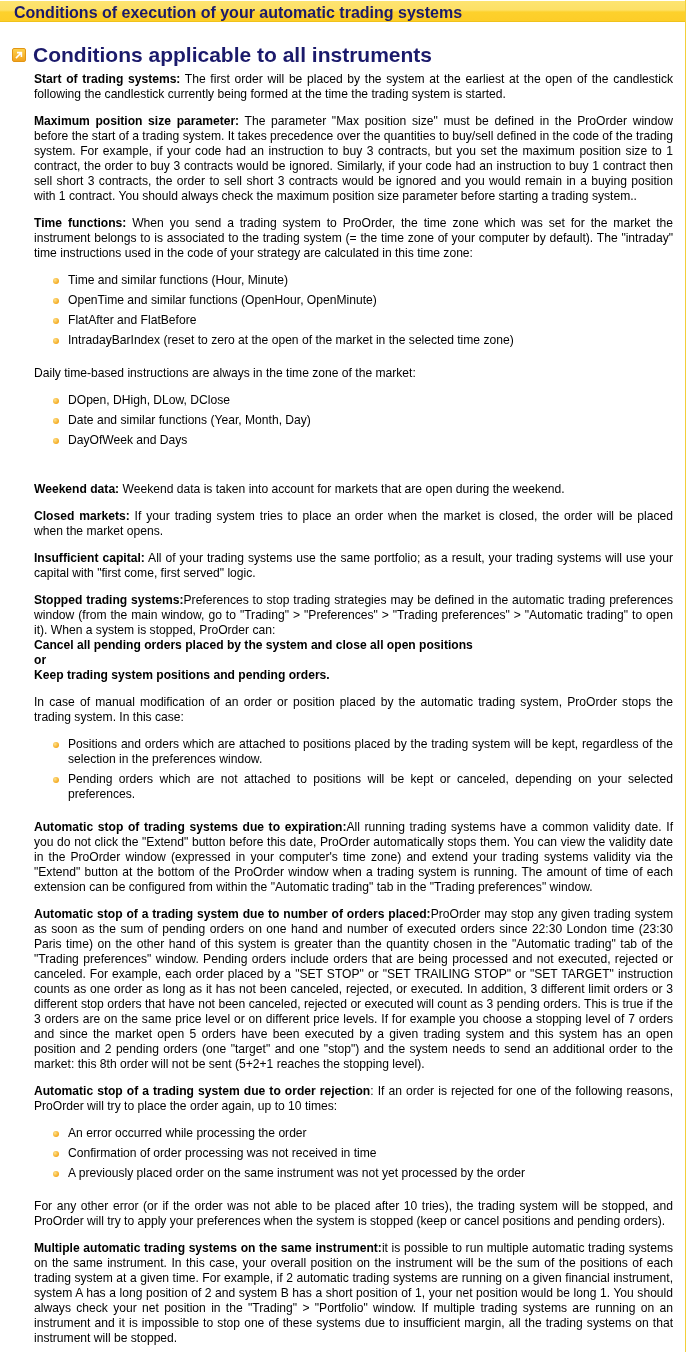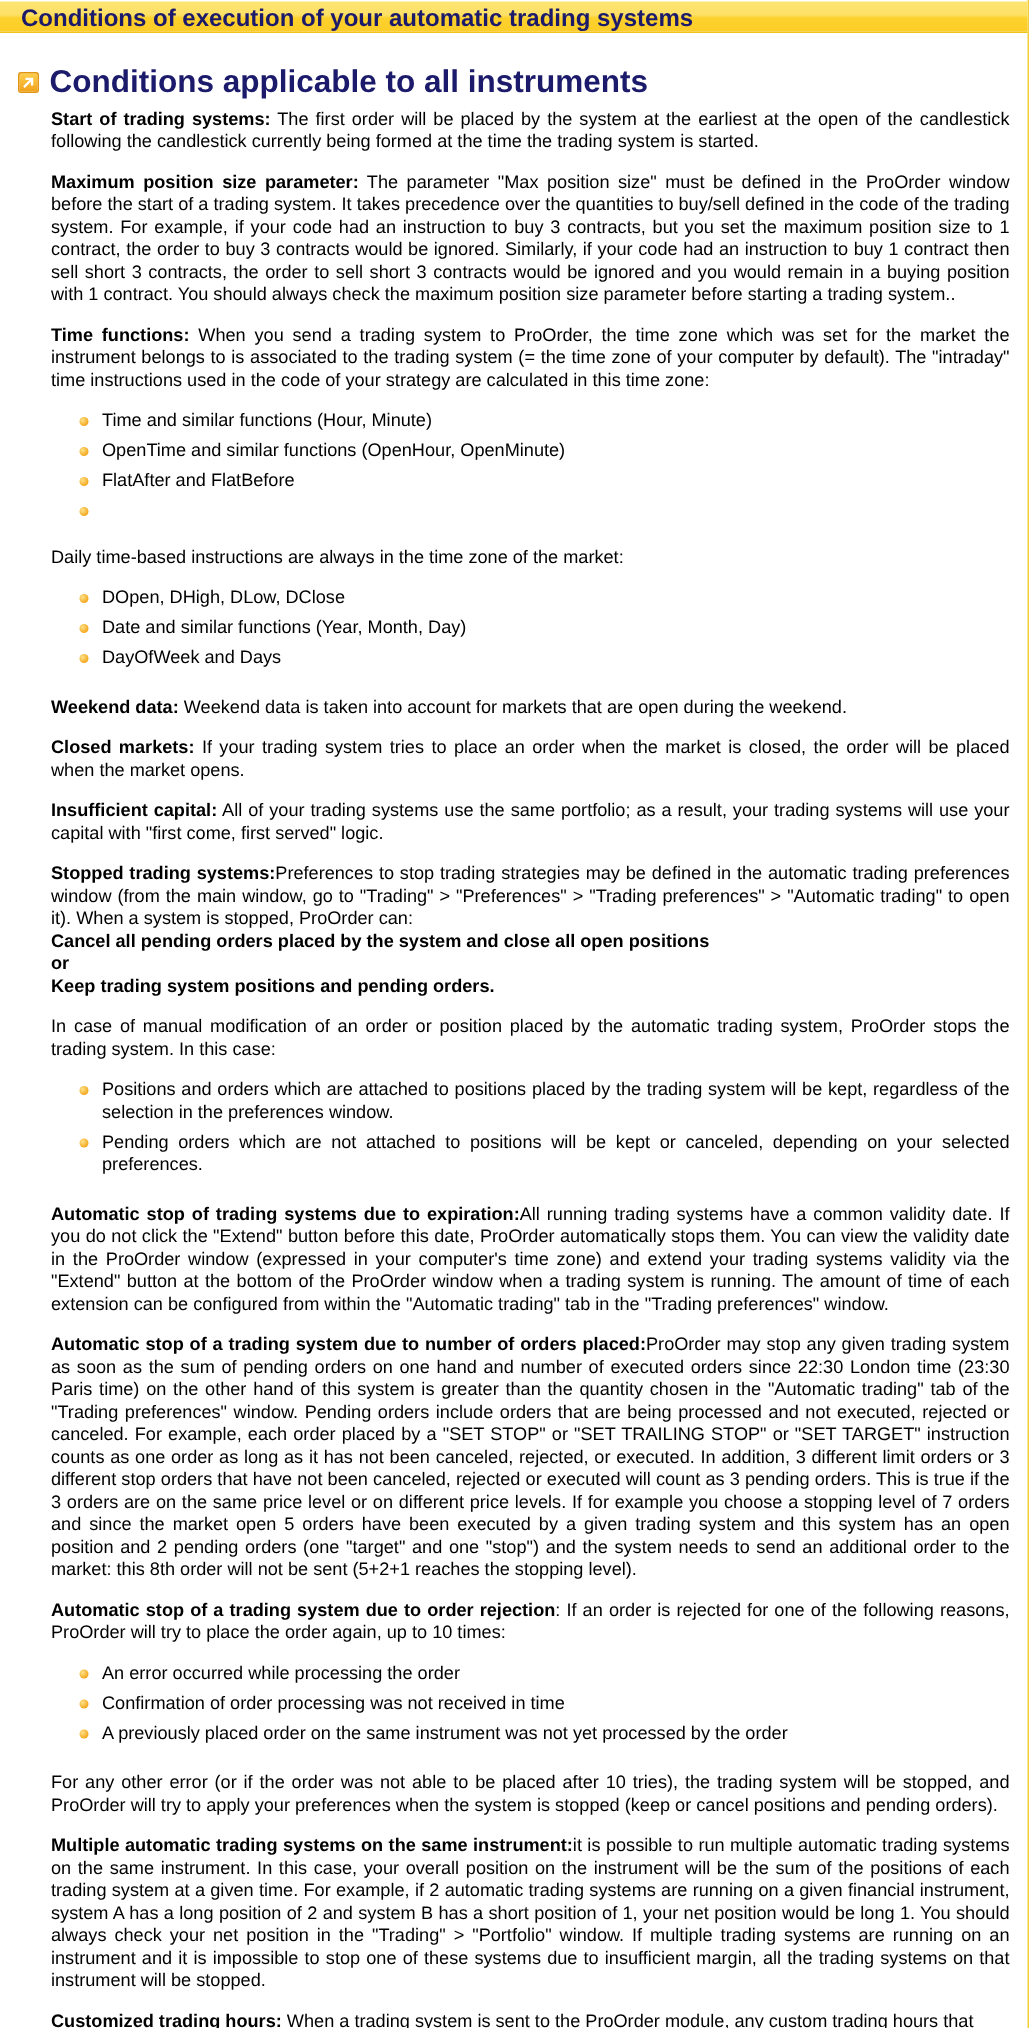--- a/index.html
+++ b/index.html
@@ -112,31 +112,31 @@
 
     <p><b>Start of trading systems:</b><span> The first order will be placed by the system at the earliest at the open of the candlestick following the candlestick currently being formed at the time the trading system is started.</span></p>
 
     <p><b>Maximum position size parameter:</b><span> The parameter "Max position size" must be defined in the ProOrder window before the start of a trading system. It takes precedence over the quantities to buy/sell defined in the code of the trading system. For example, if your code had an instruction to buy 3 contracts, but you set the maximum position size to 1 contract, the order to buy 3 contracts would be ignored. Similarly, if your code had an instruction to buy 1 contract then sell short 3 contracts, the order to sell short 3 contracts would be ignored and you would remain in a buying position with 1 contract. You should always check the maximum position size parameter before starting a trading system..</span></p>
 
     <p style="margin-bottom:0"><b>Time functions:</b><span> When you send a trading system to ProOrder, the time zone which was set for the market the instrument belongs to is associated to the trading system (= the time zone of your computer by default). The "intraday" time instructions used in the code of your strategy are calculated in this time zone:</span></p>
     <ul class="bullets">
       <li><span class="dot"></span><span>Time and similar functions (Hour, Minute)</span></li>
       <li><span class="dot"></span><span>OpenTime and similar functions (OpenHour, OpenMinute)</span></li>
       <li><span class="dot"></span><span>FlatAfter and FlatBefore</span></li>
-      <li><span class="dot"></span></li>
+      <li><span class="dot"></span><span>IntradayBarIndex (reset to zero at the open of the market in the selected time zone)</span></li>
     </ul>
 
-    <p style="margin-top:36px;margin-bottom:0"><span>Daily time-based instructions are always in the time zone of the market:</span></p>
+    <p style="margin-top:18px;margin-bottom:0"><span>Daily time-based instructions are always in the time zone of the market:</span></p>
     <ul class="bullets">
       <li><span class="dot"></span><span>DOpen, DHigh, DLow, DClose</span></li>
       <li><span class="dot"></span><span>Date and similar functions (Year, Month, Day)</span></li>
       <li><span class="dot"></span><span>DayOfWeek and Days</span></li>
     </ul>
 
-    <p style="margin-top:18px"><b>Weekend data:</b><span> Weekend data is taken into account for markets that are open during the weekend.</span></p>
+    <p style="margin-top:34px"><b>Weekend data:</b><span> Weekend data is taken into account for markets that are open during the weekend.</span></p>
 
     <p><b>Closed markets:</b><span> If your trading system tries to place an order when the market is closed, the order will be placed when the market opens.</span></p>
 
     <p><b>Insufficient capital:</b><span> All of your trading systems use the same portfolio; as a result, your trading systems will use your capital with "first come, first served" logic.</span></p>
 
     <p style="margin-bottom:0"><b>Stopped trading systems:</b><span>Preferences to stop trading strategies may be defined in the automatic trading preferences window (from the main window, go to "Trading" &gt; "Preferences" &gt; "Trading preferences" &gt; "Automatic trading" to open it). When a system is stopped, ProOrder can:</span></p>
     <p class="tight">Cancel all pending orders placed by the system and close all open positions</p>
     <p class="tight">or</p>
     <p class="tight">Keep trading system positions and pending orders.</p>
 

